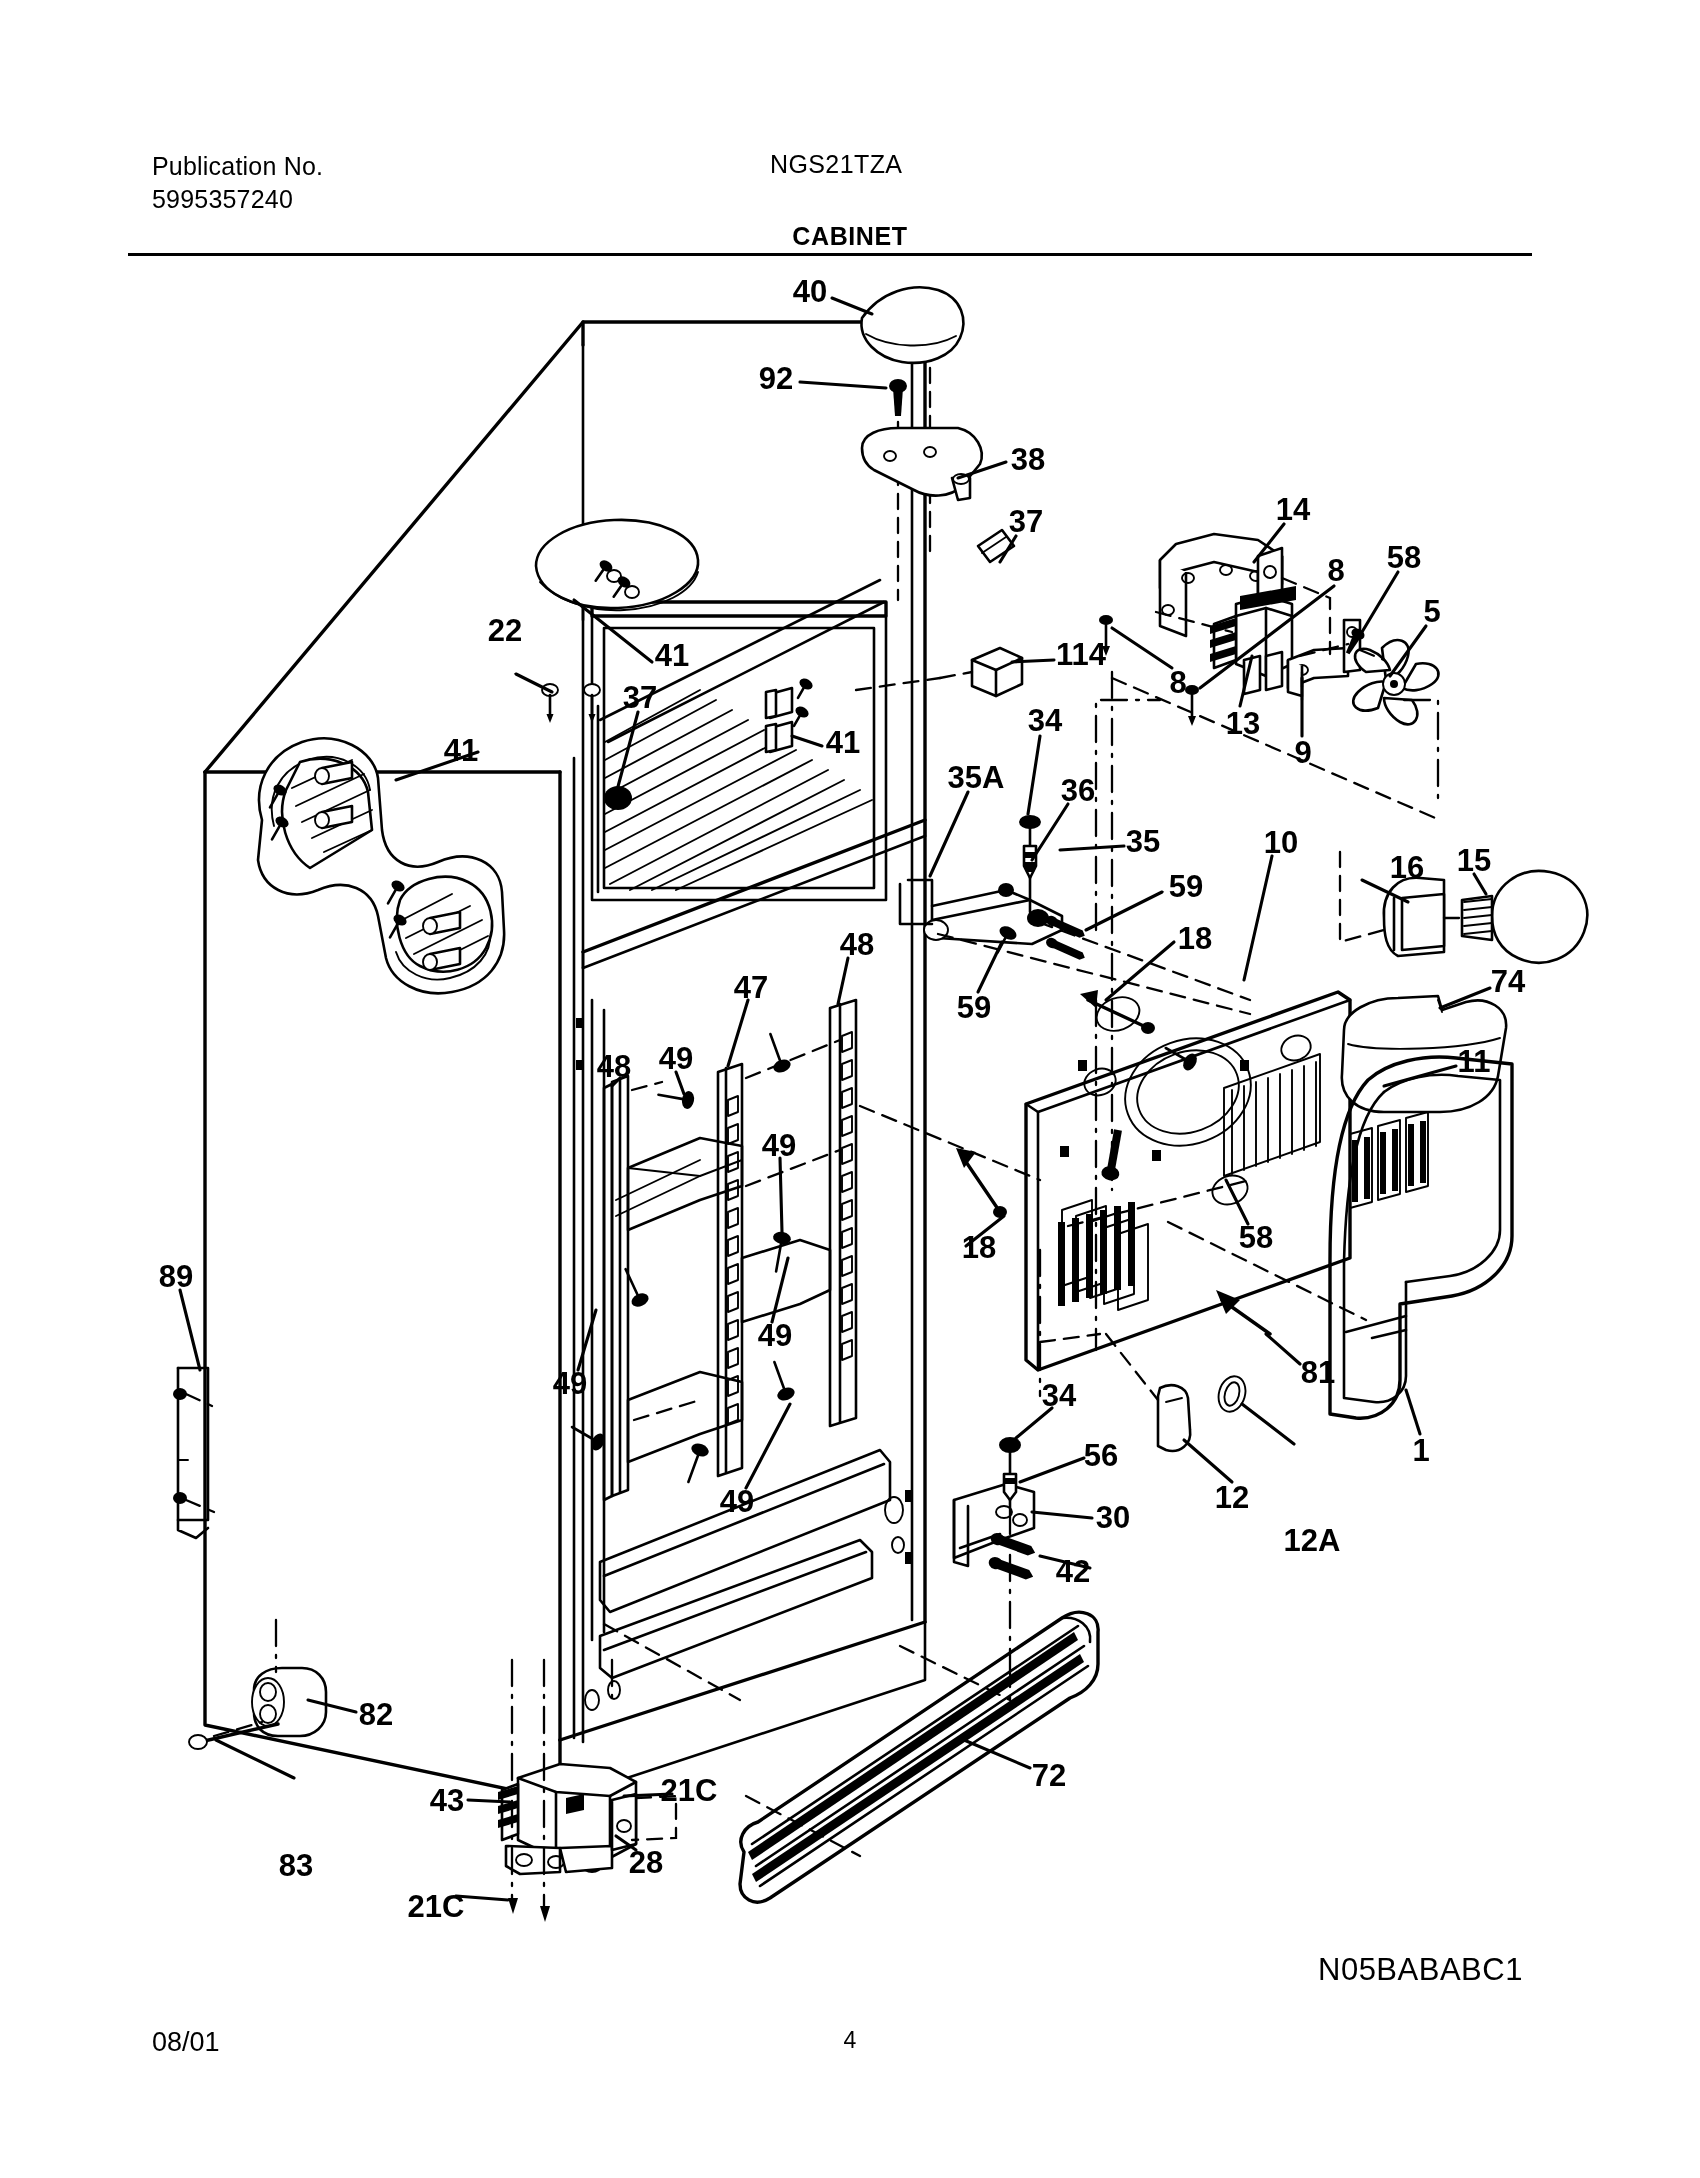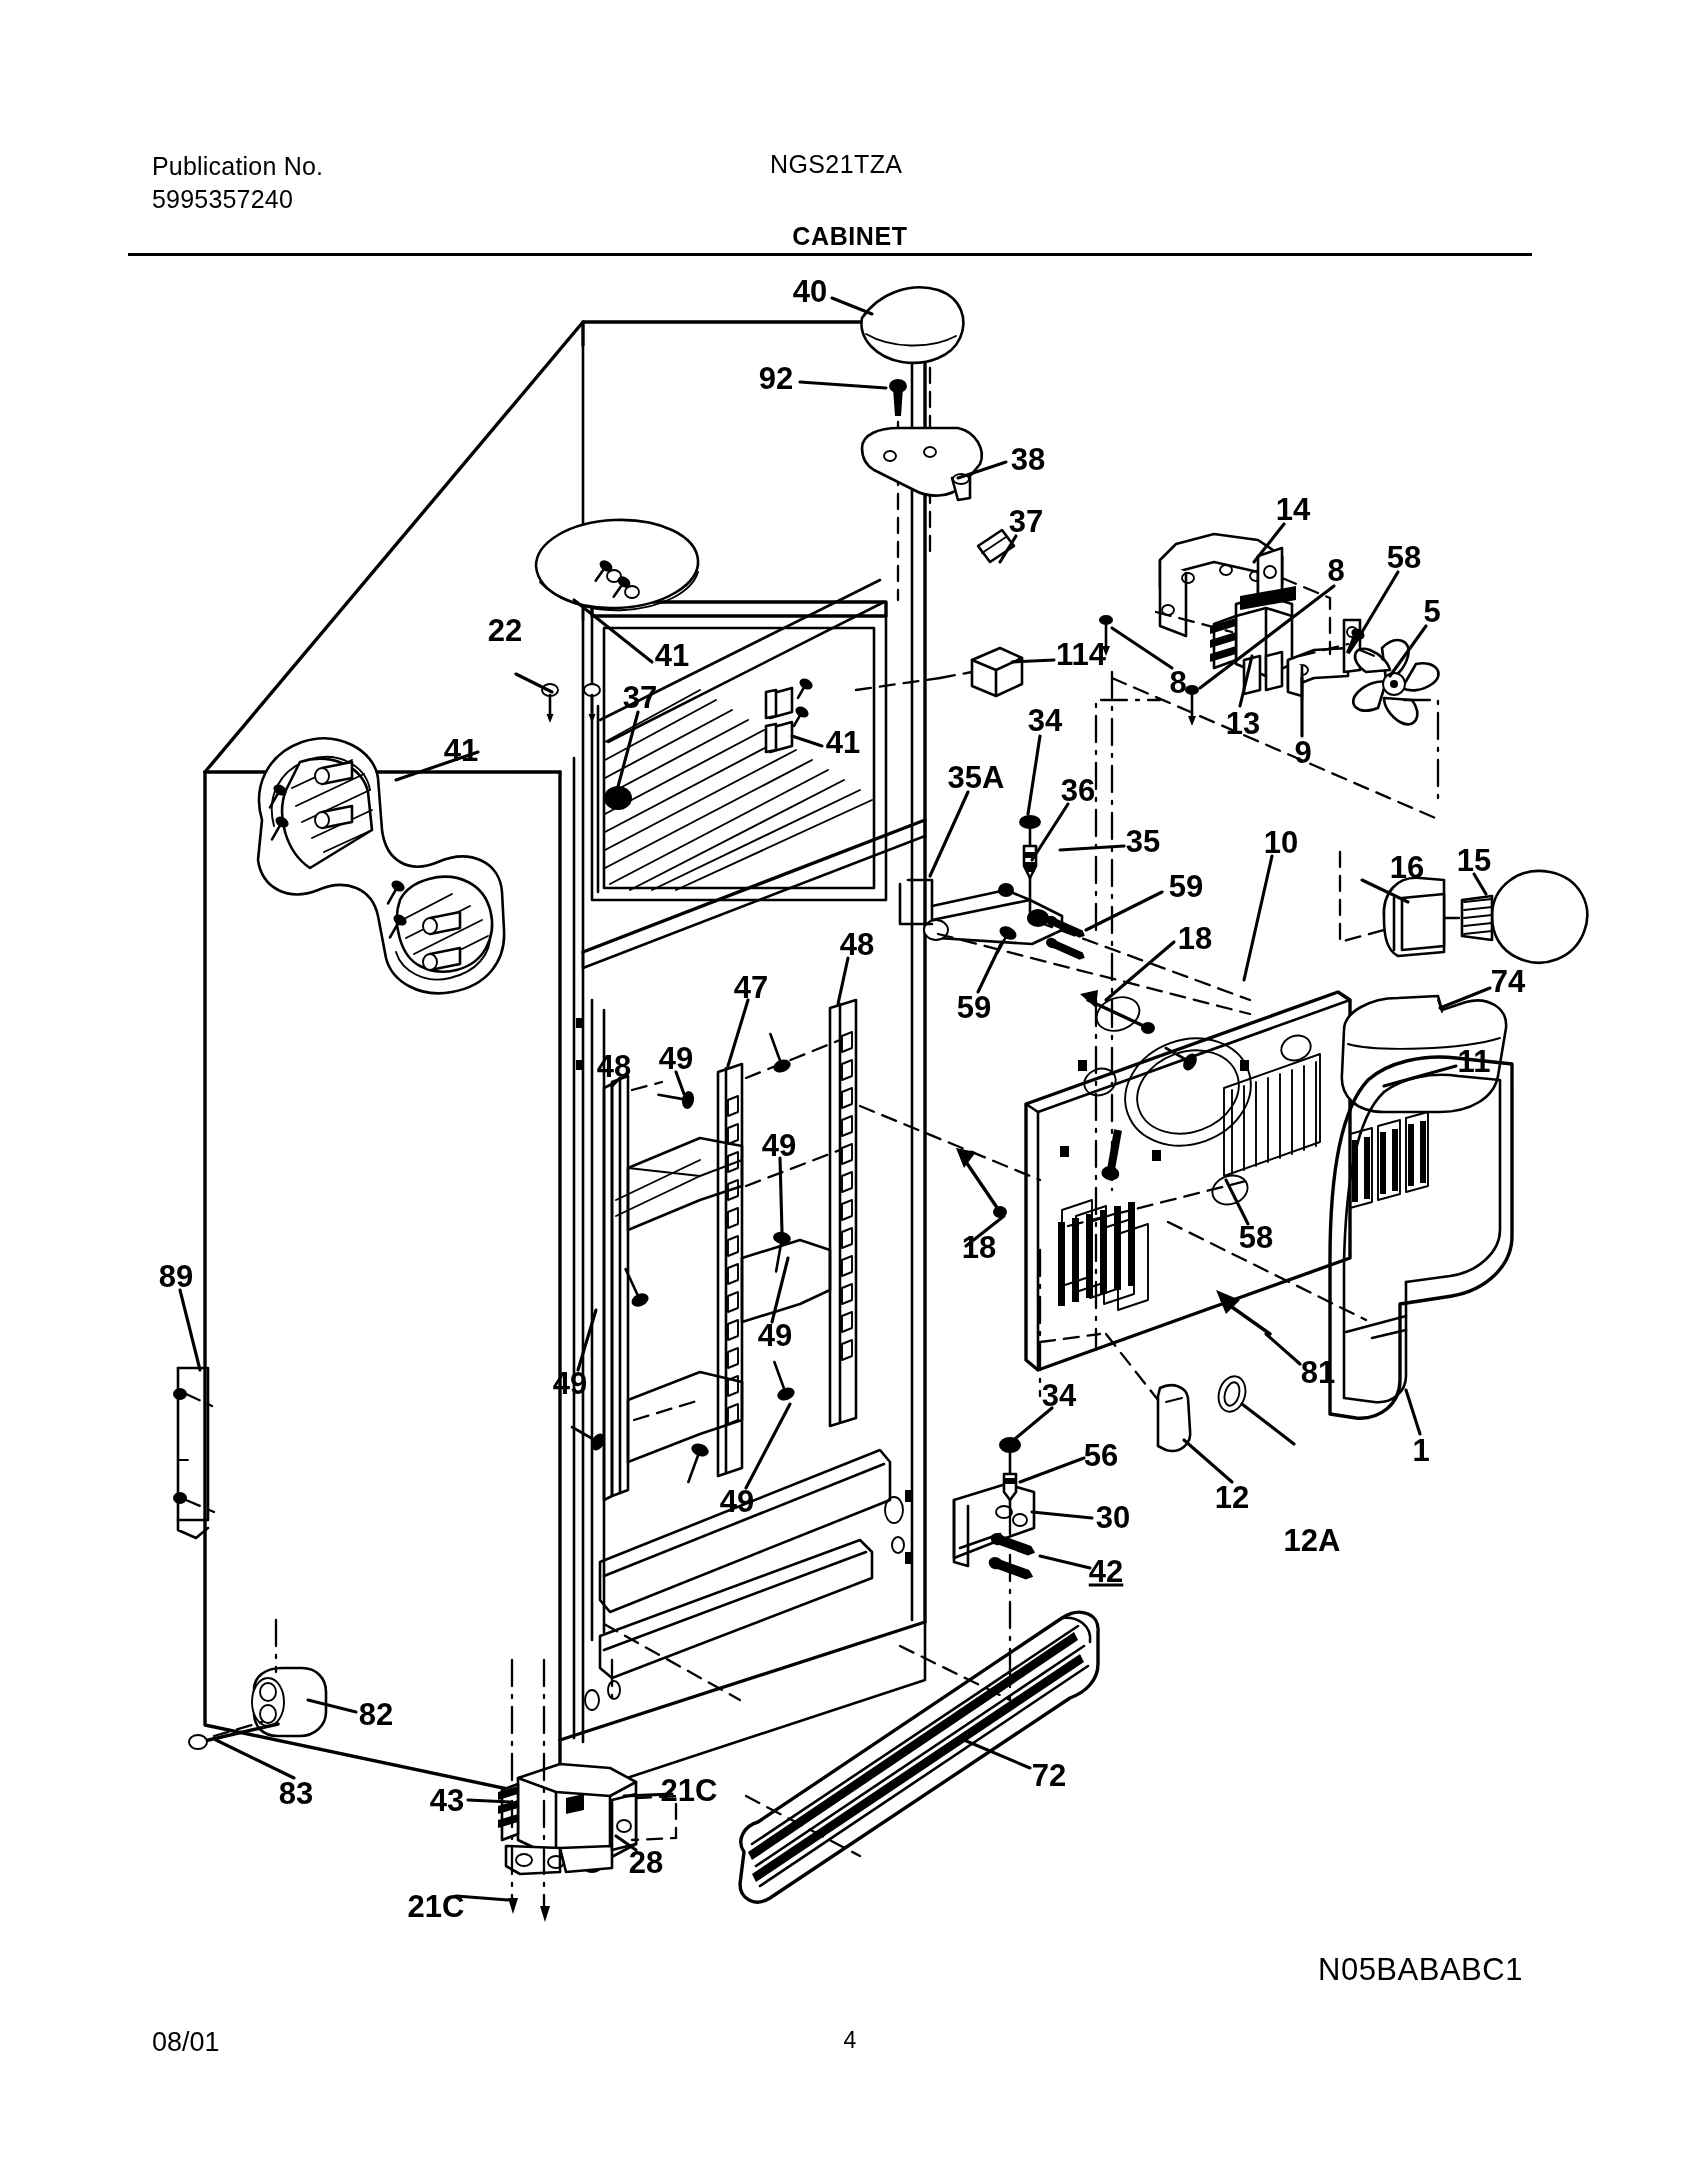--- a/index.html
+++ b/index.html
@@ -784,24 +784,24 @@
       <div class="callout" style="left: 737px; top: 1501px;">49</div>
       <div class="callout" style="left: 1256px; top: 1237px;">58</div>
       <div class="callout" style="left: 1318px; top: 1372px;">81</div>
       <div class="callout" style="left: 1312px; top: 1540px;">12A</div>
       <div class="callout" style="left: 1232px; top: 1497px;">12</div>
       <div class="callout" style="left: 1421px; top: 1450px;">1</div>
       <div class="callout" style="left: 176px; top: 1276px;">89</div>
       <div class="callout" style="left: 1059px; top: 1395px;">34</div>
       <div class="callout" style="left: 1101px; top: 1455px;">56</div>
       <div class="callout" style="left: 1113px; top: 1517px;">30</div>
-      <div class="callout" style="left: 1106px; top: 1571px; text-decoration: underline;">42</div>
+      <div class="callout" style="left: 1073px; top: 1571px;">42</div>
       <div class="callout" style="left: 1049px; top: 1775px;">72</div>
       <div class="callout" style="left: 376px; top: 1714px;">82</div>
-      <div class="callout" style="left: 296px; top: 1793px;">83</div>
+      <div class="callout" style="left: 296px; top: 1865px;">83</div>
       <div class="callout" style="left: 447px; top: 1800px;">43</div>
       <div class="callout" style="left: 646px; top: 1862px;">28</div>
       <div class="callout" style="left: 689px; top: 1790px;">21C</div>
       <div class="callout" style="left: 436px; top: 1906px;">21C</div>
     </div>
 
   <div class="foot-date">08/01</div>
   <div class="foot-page">4</div>
   <div class="diagram-code">N05BABABC1</div>
 

